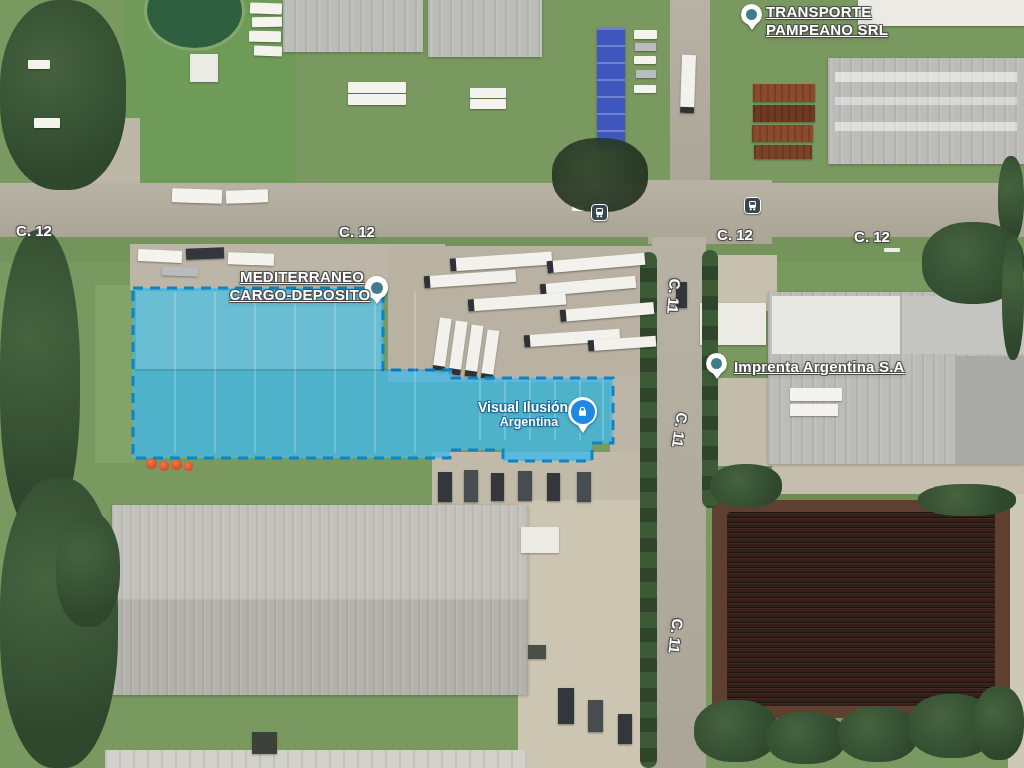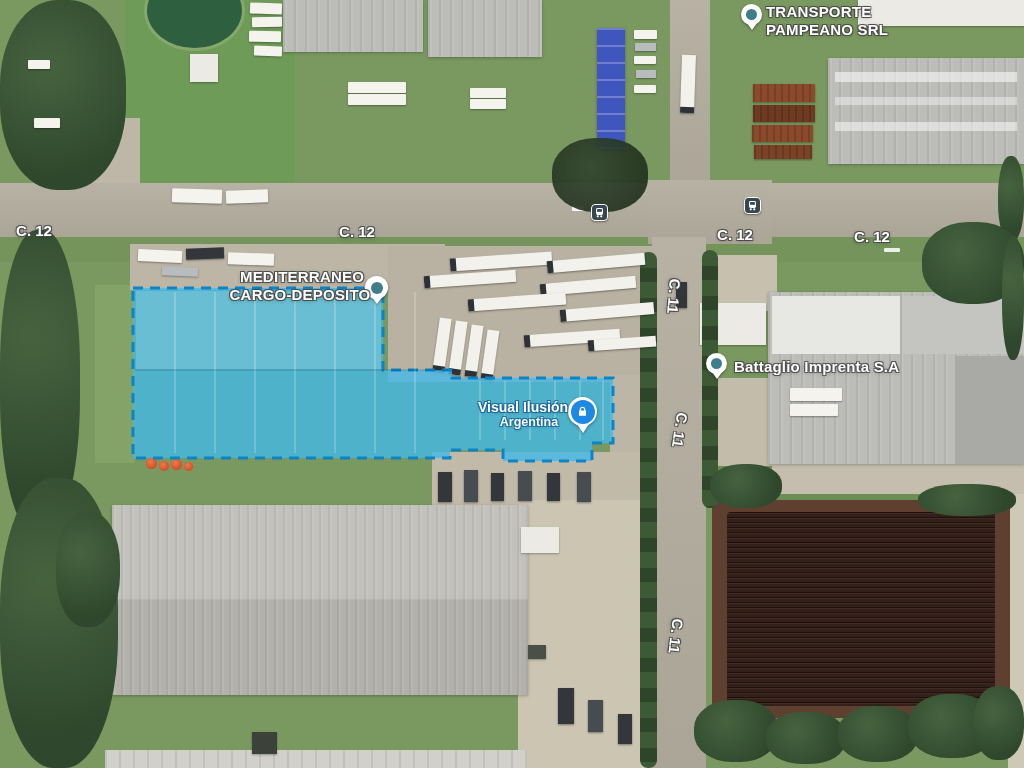--- a/index.html
+++ b/index.html
@@ -26,21 +26,21 @@
   .vW{background:#f4f3ee;box-shadow:0 1px 2px rgba(0,0,0,.35);border-radius:1px;}
   .vG{background:#b9bcbe;box-shadow:0 1px 2px rgba(0,0,0,.35);}
   .vD{background:#33373b;box-shadow:0 1px 2px rgba(0,0,0,.4);}
   .vD2{background:#474c51;box-shadow:0 1px 2px rgba(0,0,0,.4);}
   .trailer{background:#f2f1ec;border-left:6px solid #2e3236;box-shadow:0 1px 2px rgba(0,0,0,.4);}
   .trailerV{background:#f2f1ec;border-bottom:6px solid #2e3236;box-shadow:0 1px 2px rgba(0,0,0,.4);}
   .brl{background:radial-gradient(circle at 40% 35%, #f07a4a, #c43d18);border-radius:50%;}
 
   .lbl{position:absolute;font-weight:700;color:#fff;white-space:nowrap;
        text-shadow:-1px -1px 0 rgba(70,70,70,.8),1px -1px 0 rgba(70,70,70,.8),-1px 1px 0 rgba(70,70,70,.8),1px 1px 0 rgba(70,70,70,.8),0 1px 4px rgba(0,0,0,.35);}
-  .lbl-place{font-size:15px;line-height:17px;letter-spacing:.2px;}
+  .lbl-place{font-size:15px;line-height:17px;letter-spacing:.2px;text-decoration:underline;}
   .lbl-road{font-size:15px;}
   .lbl-center{transform:translateX(-50%);}
   .lbl-blue{text-shadow:-1px -1px 0 rgba(23,100,150,.8),1px -1px 0 rgba(23,100,150,.8),-1px 1px 0 rgba(23,100,150,.8),1px 1px 0 rgba(23,100,150,.8),0 1px 3px rgba(10,70,110,.5);}
   .rot{position:absolute;transform-origin:center;}
 
   .pin{position:absolute;display:flex;flex-direction:column;align-items:center;filter:drop-shadow(0 1px 1.5px rgba(0,0,0,.4));}
   .pin-disc{width:21px;height:21px;background:#fff;border-radius:50%;display:flex;align-items:center;justify-content:center;}
   .pin-dot{width:11px;height:11px;border-radius:50%;}
   .pin-tip{width:0;height:0;border-left:5px solid transparent;border-right:5px solid transparent;border-top:7px solid #fff;margin-top:-2px;}
   .pin-lock .pin-disc{width:29px;height:29px;}
@@ -240,21 +240,21 @@
     </span>
     <span class="pin-tip"></span>
   </div>
 
   <div class="lbl lbl-place" style="left:766px;top:3px;">TRANSPORTE</div>
   <div class="lbl lbl-place" style="left:766px;top:21px;">PAMPEANO SRL</div>
 
   <div class="lbl lbl-place lbl-center" style="left:302px;top:268px;">MEDITERRANEO</div>
   <div class="lbl lbl-place lbl-center" style="left:300px;top:286px;">CARGO-DEPOSITO</div>
 
-  <div class="lbl lbl-place" style="left:734px;top:358px;">Battaglio Imprenta S.A</div>
+  <div class="lbl lbl-place" style="left:734px;top:358px;">Imprenta Argentina S.A</div>
 
   <div class="lbl lbl-blue lbl-center" style="left:523px;top:399px;font-size:14px;font-weight:700;">Visual Ilusión</div>
   <div class="lbl lbl-blue lbl-center" style="left:529px;top:415px;font-size:12.5px;opacity:.95;">Argentina</div>
 
   <div class="lbl lbl-road lbl-center" style="left:34px;top:222px;">C. 12</div>
   <div class="lbl lbl-road lbl-center" style="left:357px;top:223px;">C. 12</div>
   <div class="lbl lbl-road lbl-center" style="left:735px;top:226px;">C. 12</div>
   <div class="lbl lbl-road lbl-center" style="left:872px;top:228px;">C. 12</div>
 
   <div class="lbl lbl-road rot" style="left:674px;top:296px;transform:translate(-50%,-50%) rotate(94deg);">C. 11</div>

